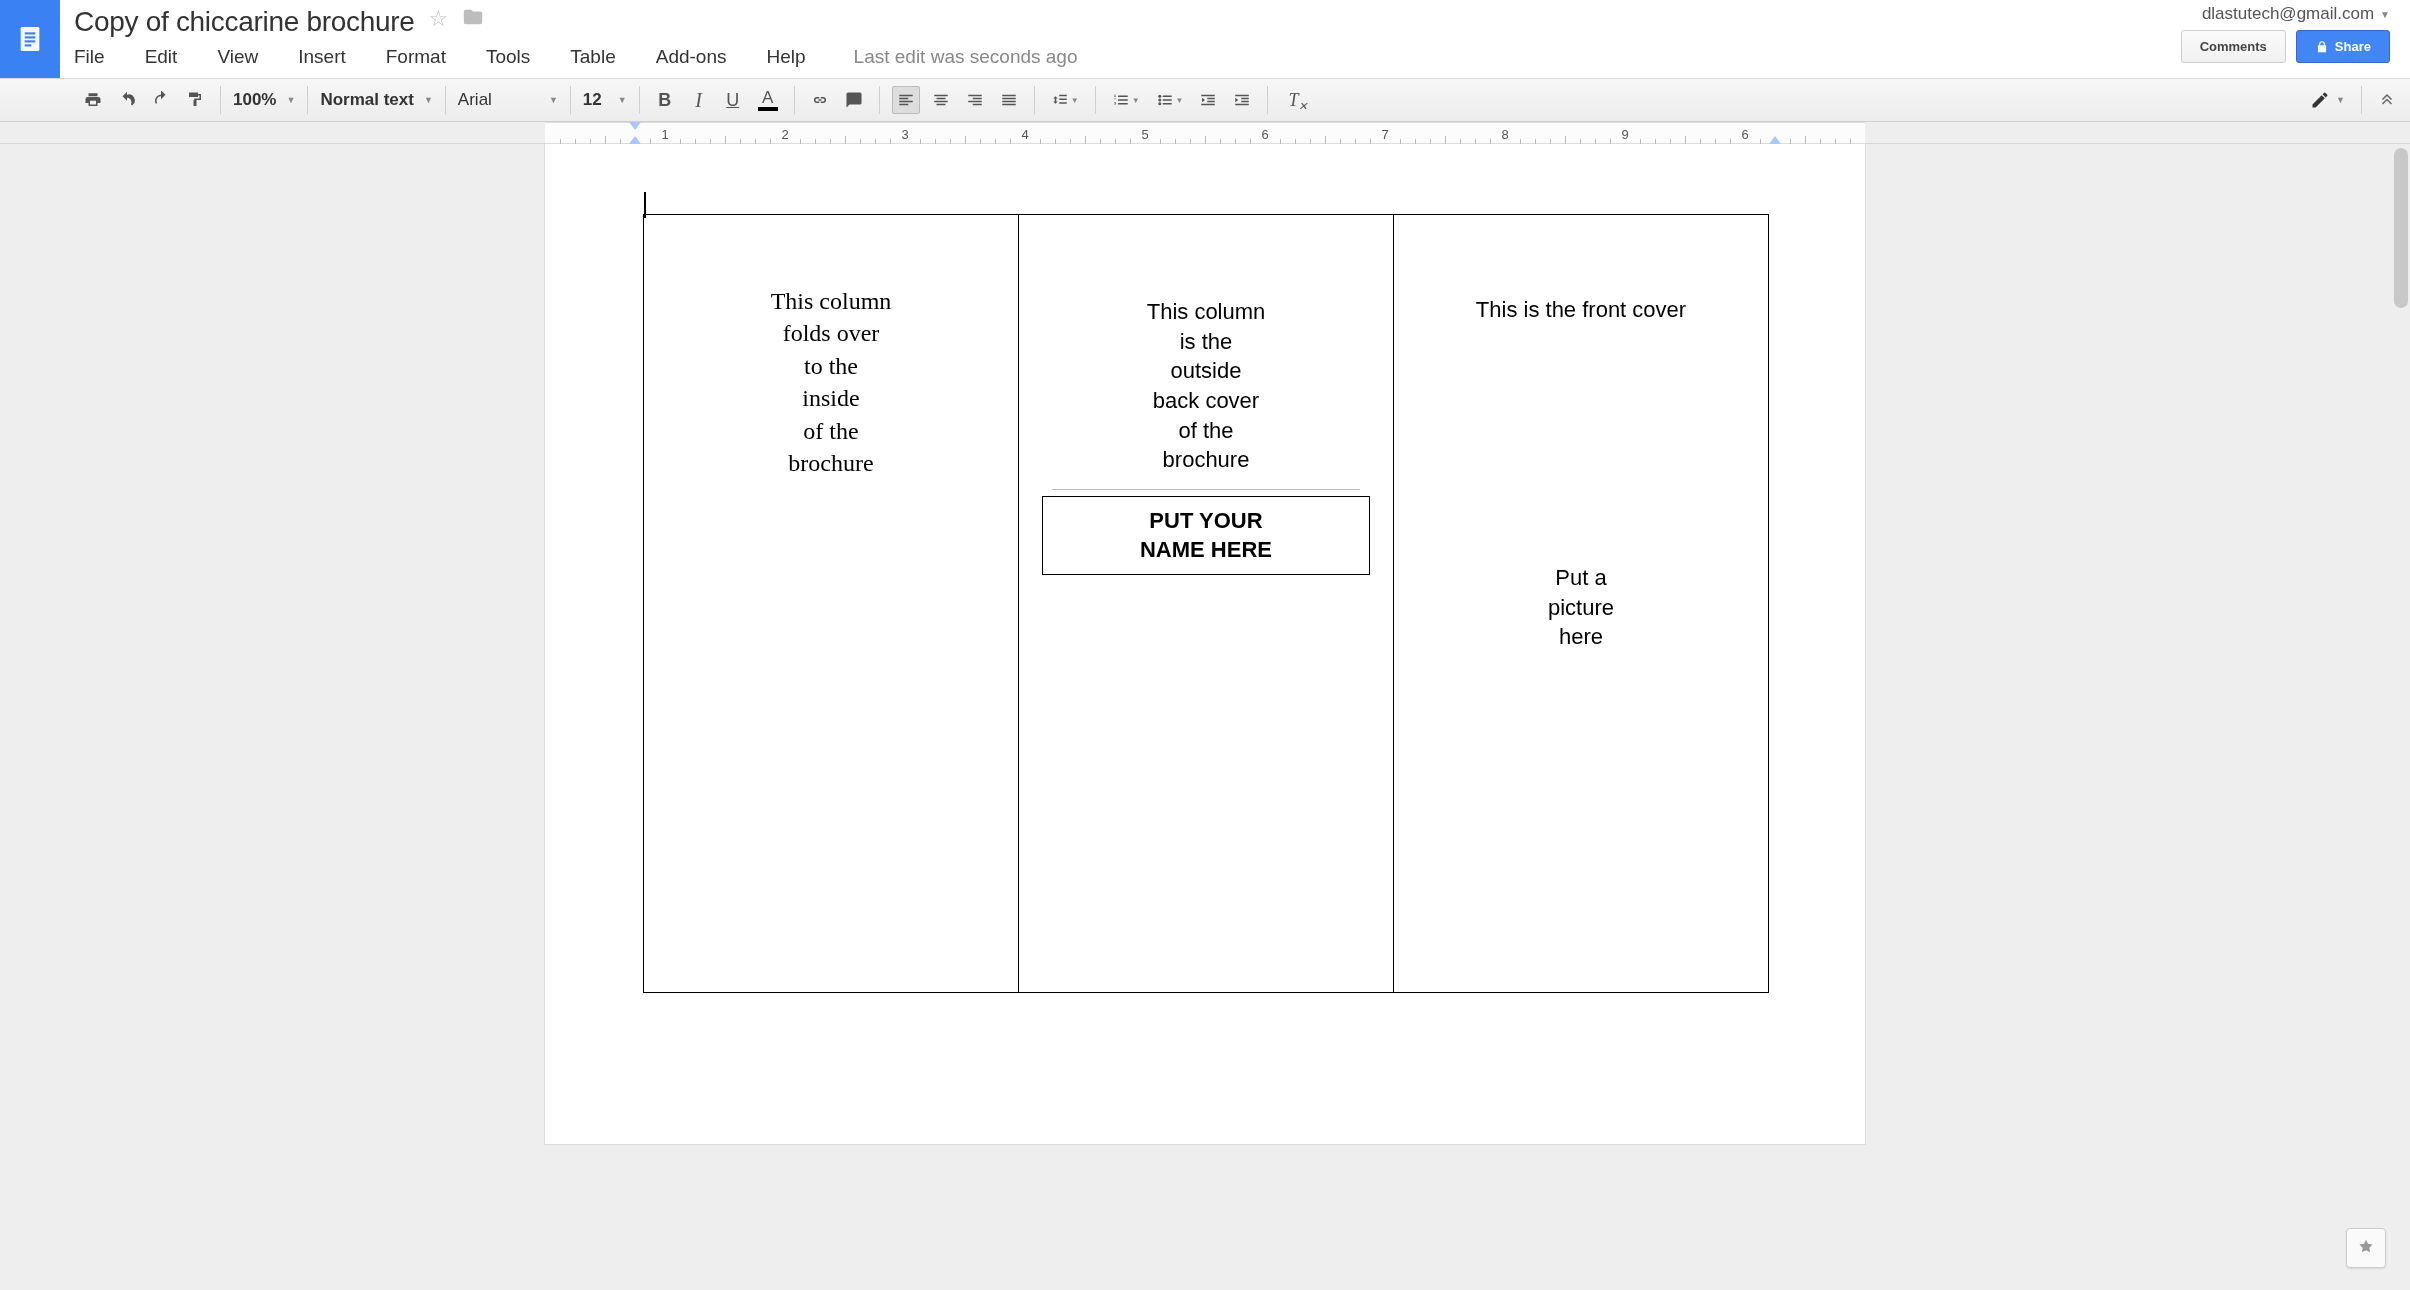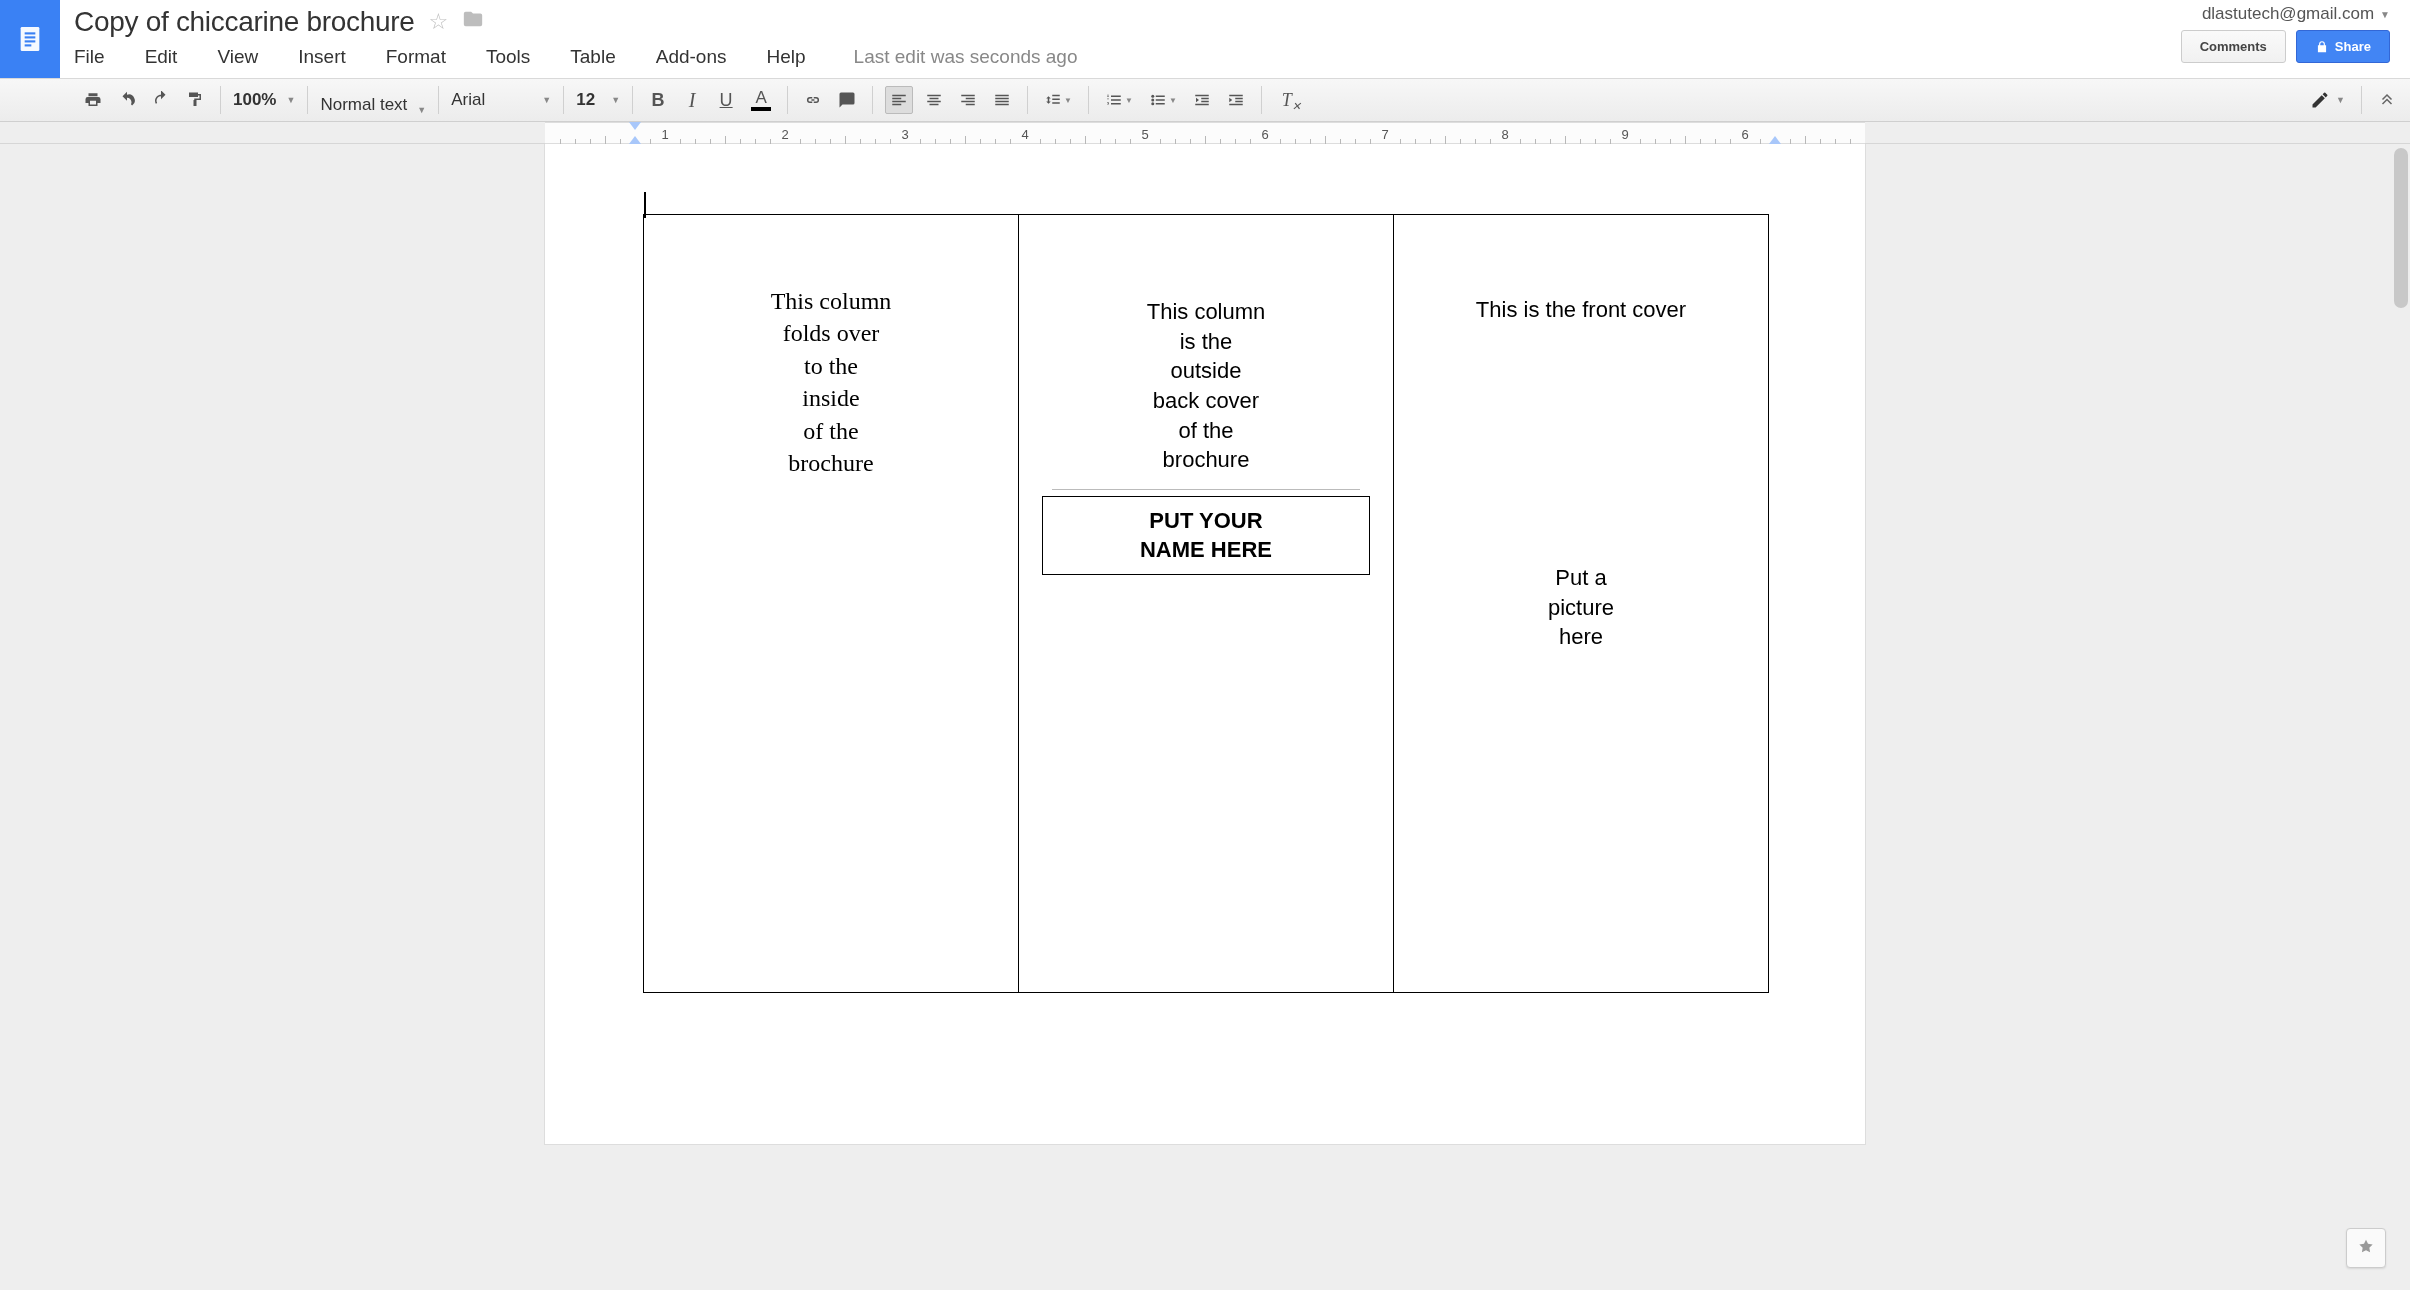--- a/index.html
+++ b/index.html
@@ -16,21 +16,21 @@
   }
   .app-icon {
     width: 60px; height: 78px;
     background: #3a81f4;
     display: flex; align-items: center; justify-content: center;
     color: #fff;
   }
   .app-icon svg { width: 32px; height: 32px; }
 
   .title-area { flex: 1; padding: 6px 10px 0 14px; }
-  .title-row { display: flex; align-items: center; gap: 14px; }
+  .title-row { display: flex; gap: 14px; }
   .doc-title {
     font-size: 28px; color: #333; font-weight: 400;
     letter-spacing: -0.3px;
   }
   .star-icon, .folder-icon { color: #c0c0c0; font-size: 22px; cursor: pointer; }
 
   .menubar { display: flex; gap: 40px; margin-top: 8px; font-size: 19px; color: #333; }
   .menubar span { cursor: pointer; }
   .last-edit { color: #888; margin-left: 8px; }
 
@@ -77,21 +77,21 @@
     cursor: pointer; border-radius: 2px; color: #555;
   }
   .tb-btn svg { width: 18px; height: 18px; }
   .tb-combo {
     display: flex; align-items: center; justify-content: space-between;
     gap: 10px; padding: 0 10px; height: 30px;
     cursor: pointer; color: #333;
   }
   .tb-combo .tri { font-size: 9px; color: #888; }
   .tb-combo.zoom { font-weight: 700; min-width: 80px; }
-  .tb-combo.styles { font-weight: 400; min-width: 120px; align-items: flex-end; }
+  .tb-combo.styles { font-weight: 700; min-width: 120px; }
   .tb-combo.font { min-width: 120px; }
   .tb-combo.size { font-weight: 700; min-width: 60px; justify-content: center; gap: 16px; }
   .tb-bold { font-weight: 700; font-size: 18px; }
   .tb-italic { font-style: italic; font-family: "Times New Roman", serif; font-size: 20px; }
   .tb-underline { text-decoration: underline; font-size: 18px; }
   .tb-textcolor { display:flex; flex-direction:column; align-items:center; line-height:1; }
   .tb-textcolor .bar { width: 20px; height: 4px; background:#000; margin-top:1px; }
   .align-btn.active { background:#ddd; border:1px solid #bbb; }
 
   .toolbar-right { position:absolute; right:14px; display:flex; align-items:center; gap:14px; }

